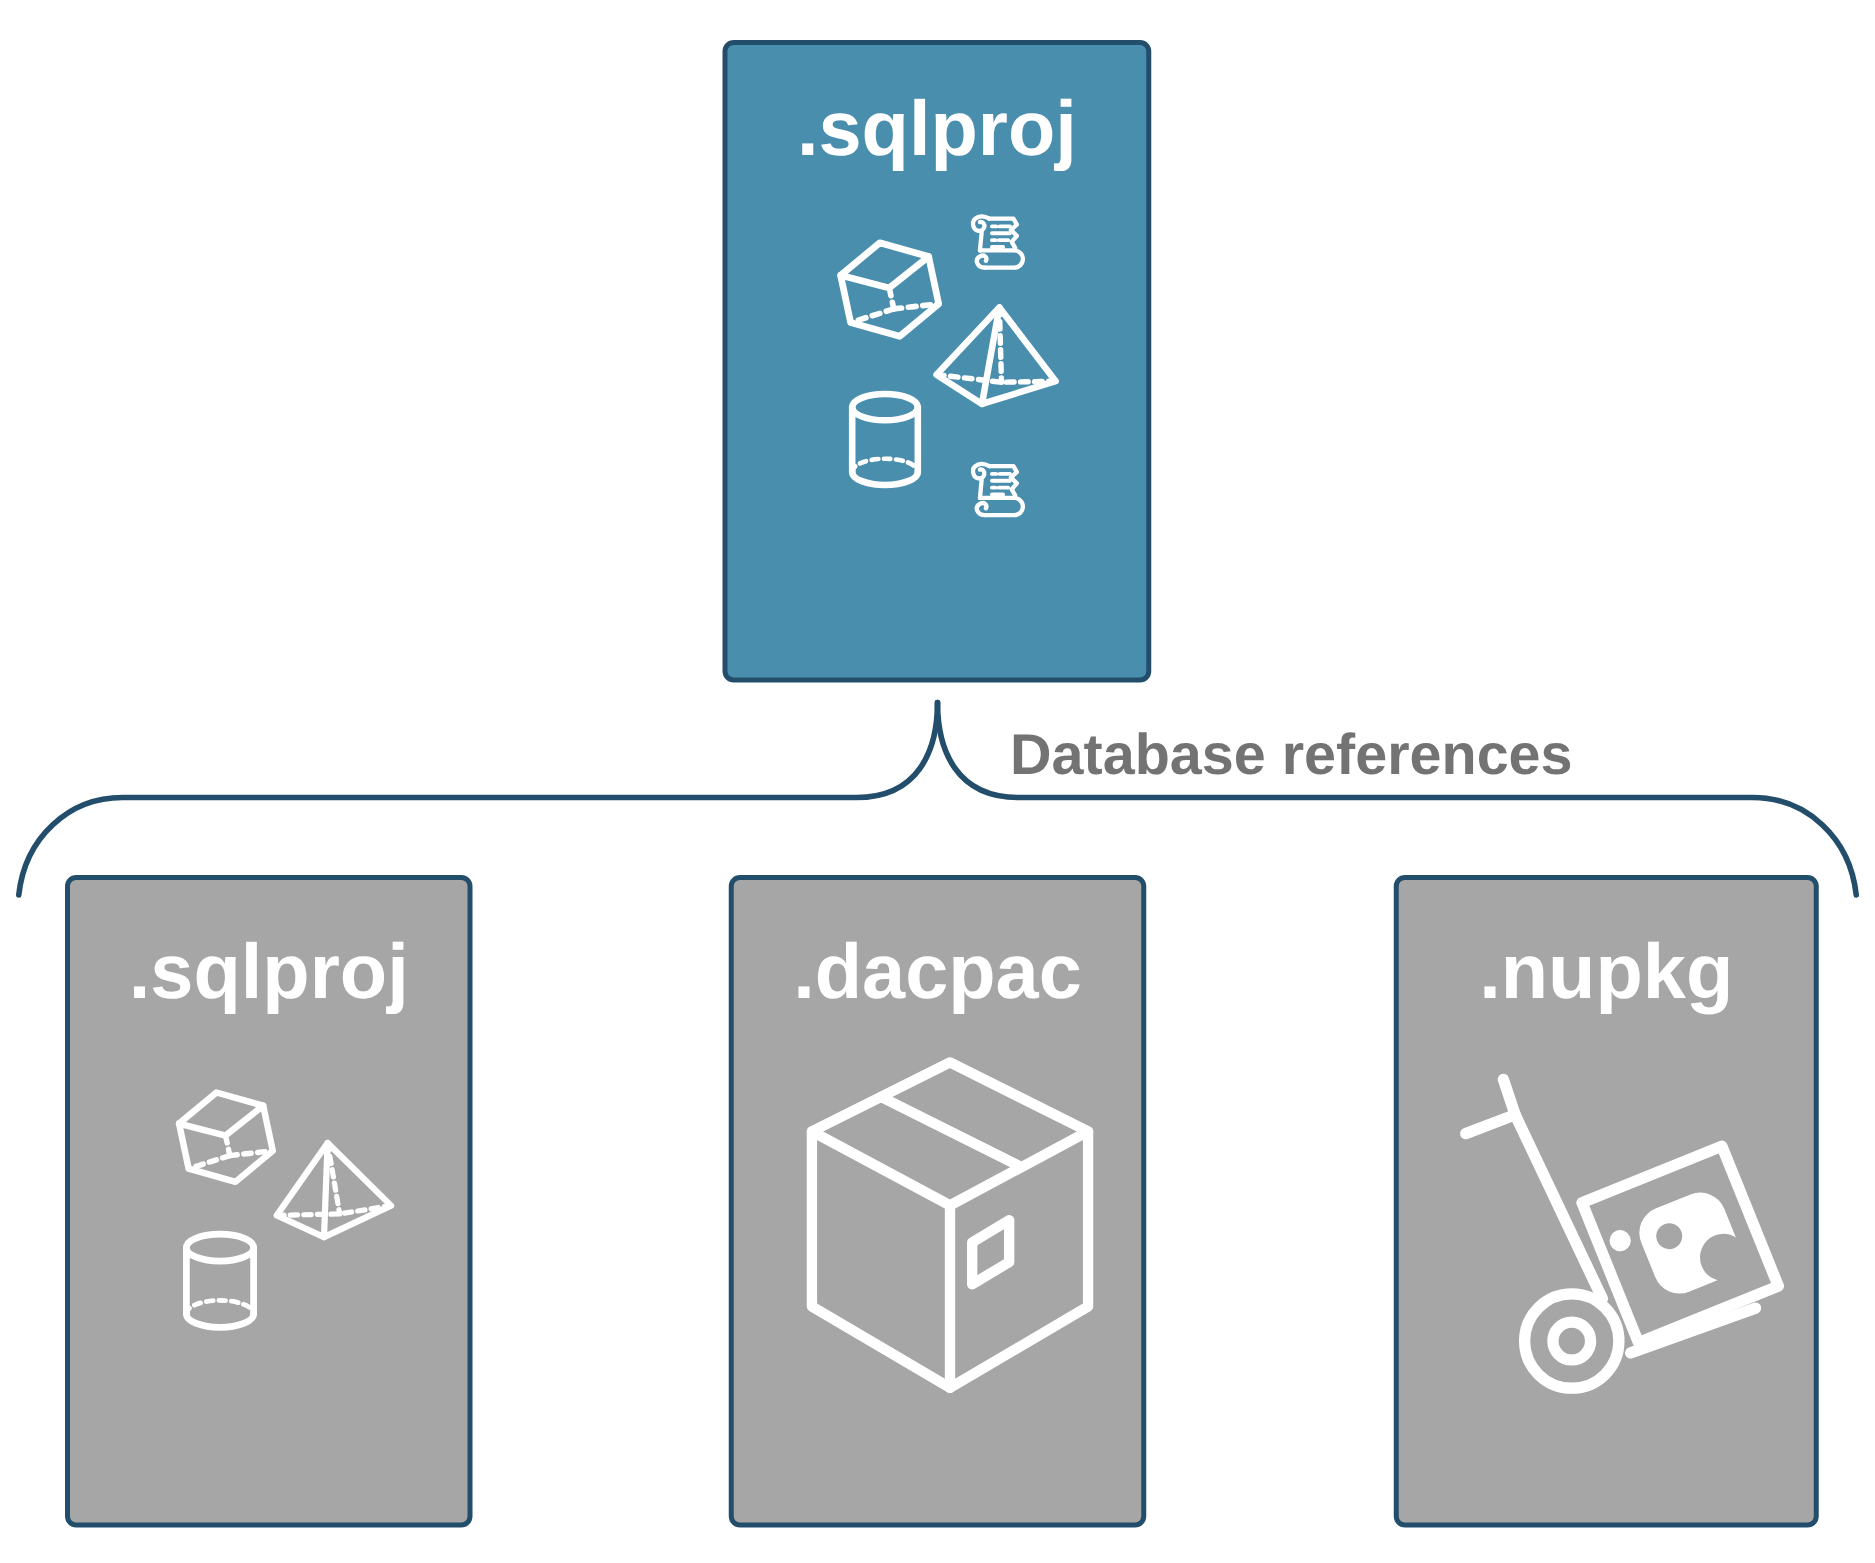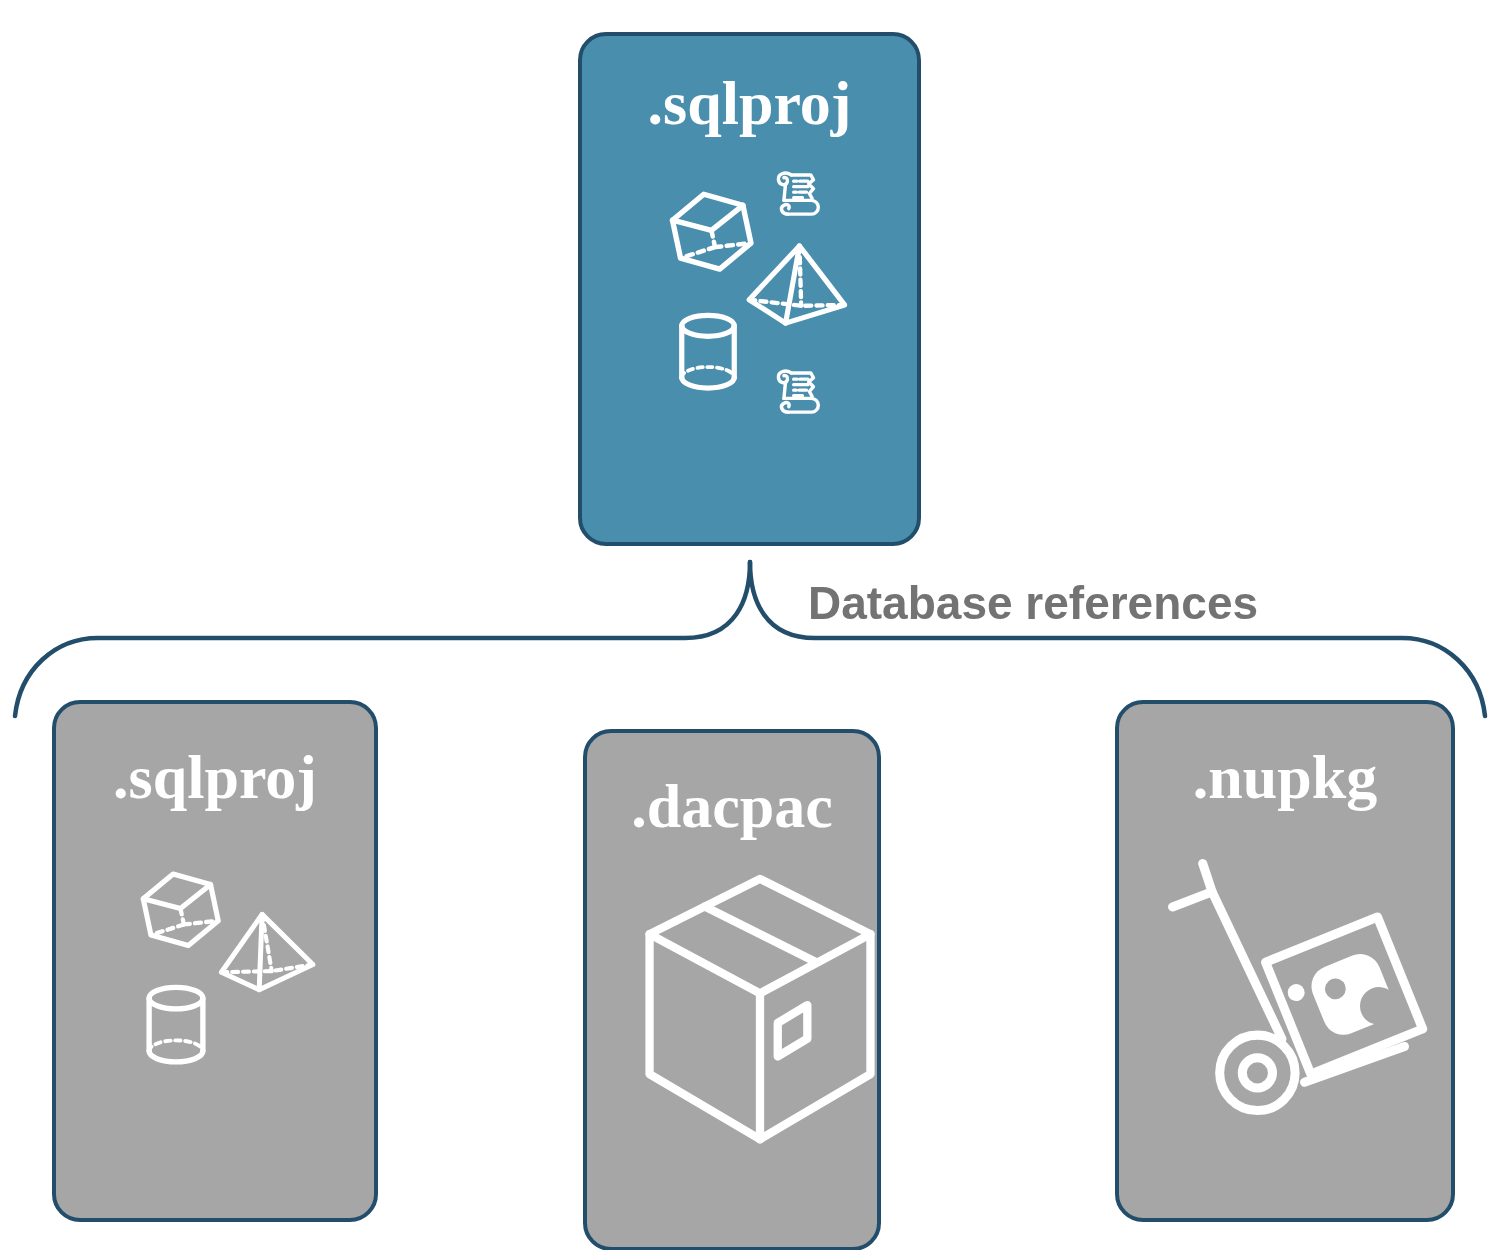--- a/index.html
+++ b/index.html
@@ -1,28 +1,27 @@
 <!DOCTYPE html>
 <html><head>
 <meta charset="utf-8">
 <style>
   html,body{margin:0;padding:0;}
   body{
     width:1500px;height:1250px;position:relative;background:#ffffff;
     font-family:"Liberation Sans", sans-serif;overflow:hidden;
   }
   .card{
-    position:absolute;border:4px solid #234E6B;border-radius:28px;
+    position:absolute;border:4px solid #234E6B;border-radius:9px;
     box-sizing:border-box;
-    font-family:Liberation Serif, serif;
   }
   .card.root{left:578px;top:32px;width:343px;height:514px;background:#4A8EAE;}
   .card.child{background:#A6A6A6;}
   #card-child-sqlproj{left:52px;top:700px;width:326px;height:522px;}
-  #card-child-dacpac{left:583px;top:729px;width:298px;height:522px;}
+  #card-child-dacpac{left:583px;top:700px;width:334px;height:522px;}
   #card-child-nupkg{left:1115px;top:700px;width:340px;height:522px;}
   .card-title{
     position:absolute;left:0;right:0;text-align:center;color:#ffffff;
     font-size:62px;font-weight:bold;letter-spacing:0px;
   }
   .card.root .card-title{top:32px;}
   .card.child .card-title{top:38px;}
   .icon{position:absolute;}
   .connector-label{
     position:absolute;left:808px;top:576px;color:#737373;

